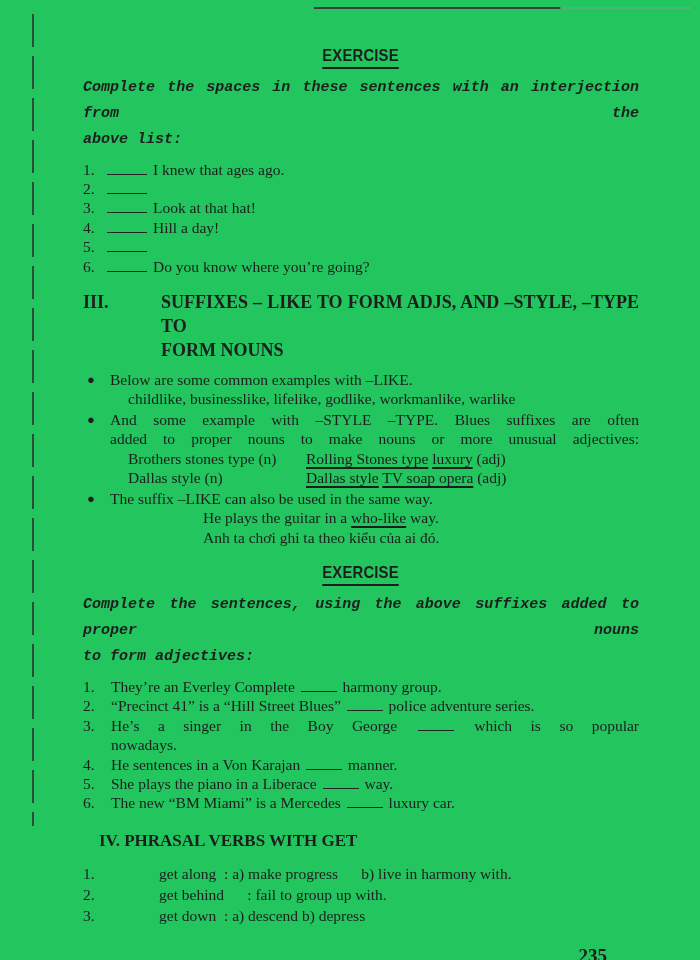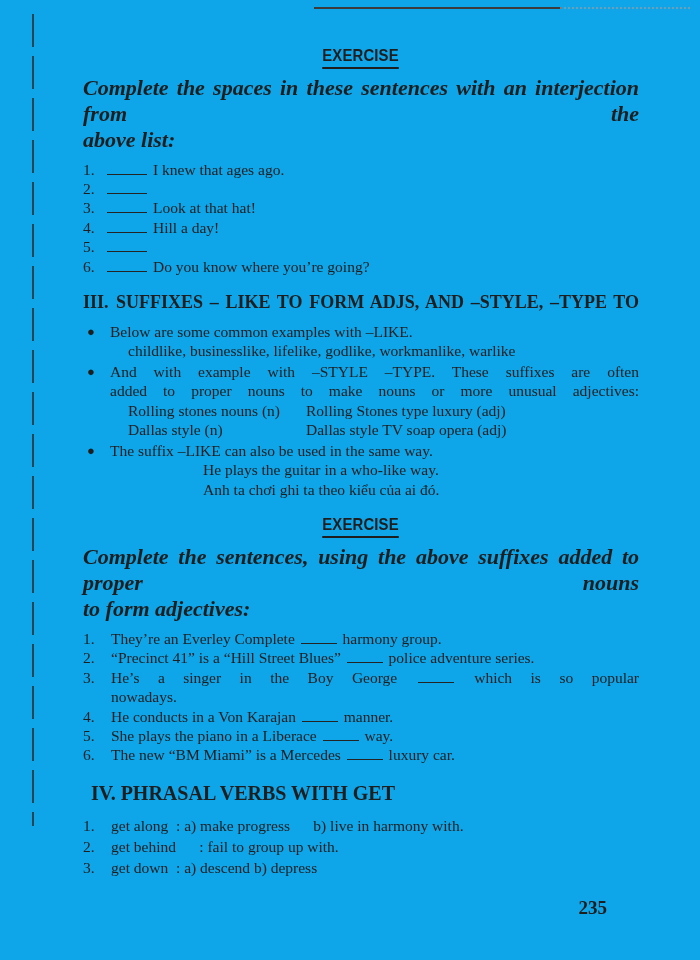--- a/index.html
+++ b/index.html
@@ -3,21 +3,21 @@
 <meta charset="utf-8">
 <style>
   * { box-sizing: border-box; margin: 0; padding: 0; }
   html, body { width: 700px; background: #ffffff; }
   body { font-family: "Liberation Serif", "DejaVu Serif", serif; color: #1e1e1e; }
 
   .page {
     position: relative;
     width: 700px;
     height: 960px;
-    background: #0ea5e9;
+    background: #22c55e;
     overflow: hidden;
   }
 
   
   .art-top-line {
     position: absolute; top: 7px; left: 314px; width: 248px; height: 2px;
     background: #3c3c3c;
   }
   .art-top-line-fade {
     position: absolute; top: 7px; left: 560px; width: 130px; height: 1px;
@@ -40,66 +40,68 @@
   .ex-title .ex-word {
     display: inline-block;
     font-family: "Liberation Sans", sans-serif;
     font-weight: 700; font-size: 16.5px; letter-spacing: .2px;
     border-bottom: 2.5px solid #1e1e1e; padding-bottom: 1px;
     transform: scaleX(.9);
   }
 
   
   .instr {
-    font-weight: 700; font-style: italic; font-size: 22px;
-    line-height: 26px; margin-bottom: 7px;
+    font-weight: 700; font-style: italic; font-size: 15px;
+    line-height: 26px; margin-bottom: 7px; font-family: Liberation Mono, monospace;
   }
   .block { display: block; }
   .jline { display: block; text-align: justify; text-align-last: justify; }
 
   
   .nlist { margin-bottom: 10px; }
   .nrow { display: flex; line-height: 19.4px; }
   .nrow .num { width: 24px; flex: 0 0 24px; }
   .nrow .body { flex: 1; }
   .blank {
     display: inline-block; width: 40px; height: 11px;
     border-bottom: 1.6px solid #242424; margin: 0 6px 0 0;
   }
   .blank.mid { width: 36px; margin: 0 2px; }
 
   
   .sec-head {
     display: flex; font-weight: 700; font-size: 18px; line-height: 24px;
     margin: 14px 0 8px;
+    gap: 45px;
   }
   .sec-head .secnum { width: 33px; flex: 0 0 33px; }
   .sec-head .seclines { flex: 1; }
   .sec-head-simple {
-    font-weight: 700; font-size: 20px; line-height: 24px; margin: 16px 8px 10px;
+    font-weight: 700; font-size: 17px; line-height: 24px; margin: 16px 16px 10px;
   }
 
   
   .bullet { display: flex; margin: 1px 0; }
   .bullet .bmark { width: 27px; flex: 0 0 27px; font-size: 13px; padding-left: 4px; }
   .bullet .btext { flex: 1; line-height: 19.5px; }
   .sub-ex { margin-left: 18px; }
   .exrow { display: flex; margin-left: 18px; }
   .exrow .excol1 { width: 178px; flex: 0 0 178px; }
   .exrow .excol2 { flex: 1; }
   .u {
+    text-decoration: underline;
     text-decoration-thickness: 1.5px;
     text-underline-offset: 2.5px;
   }
   .b3ex { margin-left: 93px; }
 
   
   .plist .nrow { line-height: 21px; }
   .plist .num { width: 28px; flex: 0 0 28px; }
-  .plist .body { white-space: pre-wrap; }
+  .plist .body { white-space: pre-wrap; margin-left: 48px; }
 
   .pageno {
     margin-top: 20px; text-align: right; padding-right: 32px;
     font-weight: 700; font-size: 19px;
   }
 
   .ex2row .num { width: 28px; flex: 0 0 28px; }
 </style>
 </head>
 <body>
@@ -145,38 +147,39 @@
       <div class="nrow">
         <span class="num">6.</span>
         <span class="body"><span class="blank"></span><span>Do you know where you’re going?</span></span>
       </div>
     </div>
 
     <div class="sec-head">
       <span class="secnum">III.</span>
       <span class="seclines">
         <span class="jline">SUFFIXES – LIKE TO FORM ADJS, AND –STYLE, –TYPE TO</span>
+        <span class="block">FORM NOUNS</span>
       </span>
     </div>
 
     <div class="bullet">
       <span class="bmark">●</span>
       <span class="btext">
         <span class="block">Below are some common examples with –LIKE.</span>
         <span class="block sub-ex">childlike, businesslike, lifelike, godlike, workmanlike, warlike</span>
       </span>
     </div>
 
     <div class="bullet">
       <span class="bmark">●</span>
       <span class="btext">
-        <span class="jline">And with example with –STYLE –TYPE. These suffixes are often</span>
+        <span class="jline">And some example with –STYLE –TYPE. Blues suffixes are often</span>
         <span class="jline">added to proper nouns to make nouns or more unusual adjectives:</span>
         <span class="exrow">
-          <span class="excol1">Rolling stones nouns (n)</span>
+          <span class="excol1">Brothers stones type (n)</span>
           <span class="excol2">
             <span class="u">Rolling Stones type</span>
             <span class="u">luxury</span>
             <span>(adj)</span>
           </span>
         </span>
         <span class="exrow">
           <span class="excol1">Dallas style (n)</span>
           <span class="excol2">
             <span class="u">Dallas style</span>
@@ -233,21 +236,21 @@
             <span>He’s a singer in the Boy George</span>
             <span class="blank mid"></span>
             <span>which is so popular</span>
           </span>
           <span class="block">nowadays.</span>
         </span>
       </div>
       <div class="nrow ex2row">
         <span class="num">4.</span>
         <span class="body">
-          <span>He conducts in a Von Karajan</span>
+          <span>He sentences in a Von Karajan</span>
           <span class="blank mid"></span>
           <span>manner.</span>
         </span>
       </div>
       <div class="nrow ex2row">
         <span class="num">5.</span>
         <span class="body">
           <span>She plays the piano in a Liberace</span>
           <span class="blank mid"></span>
           <span>way.</span>

